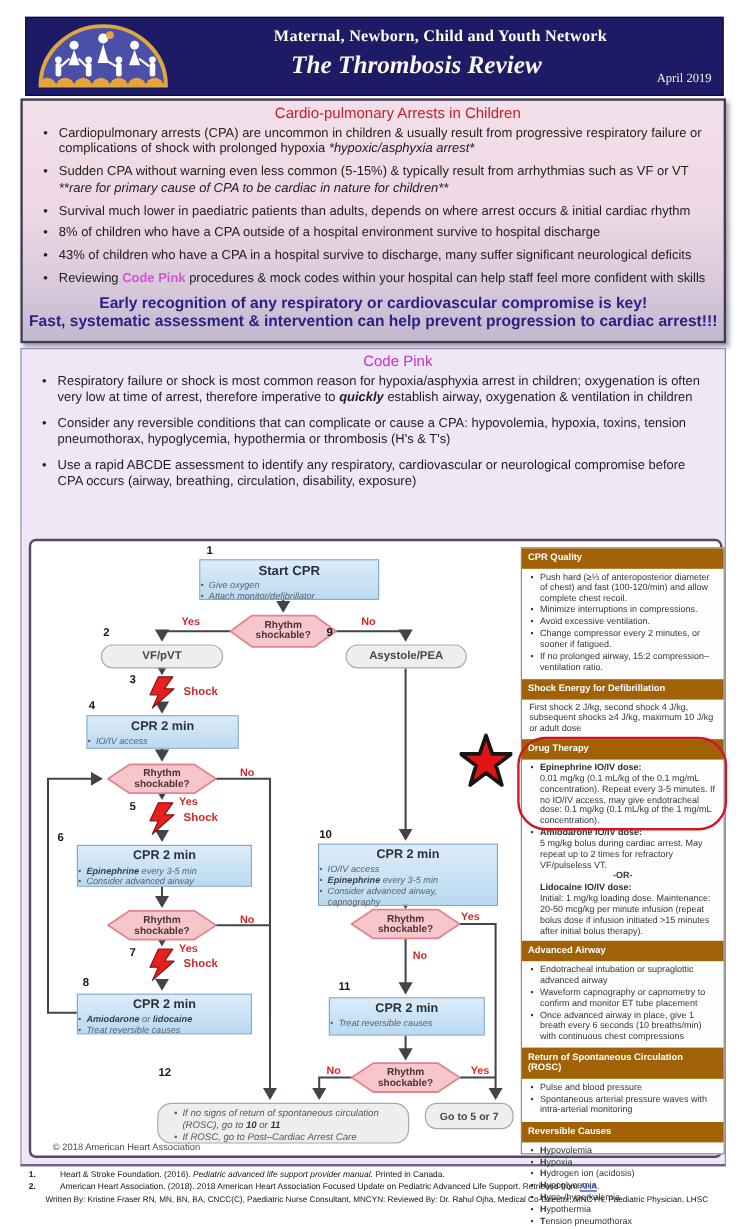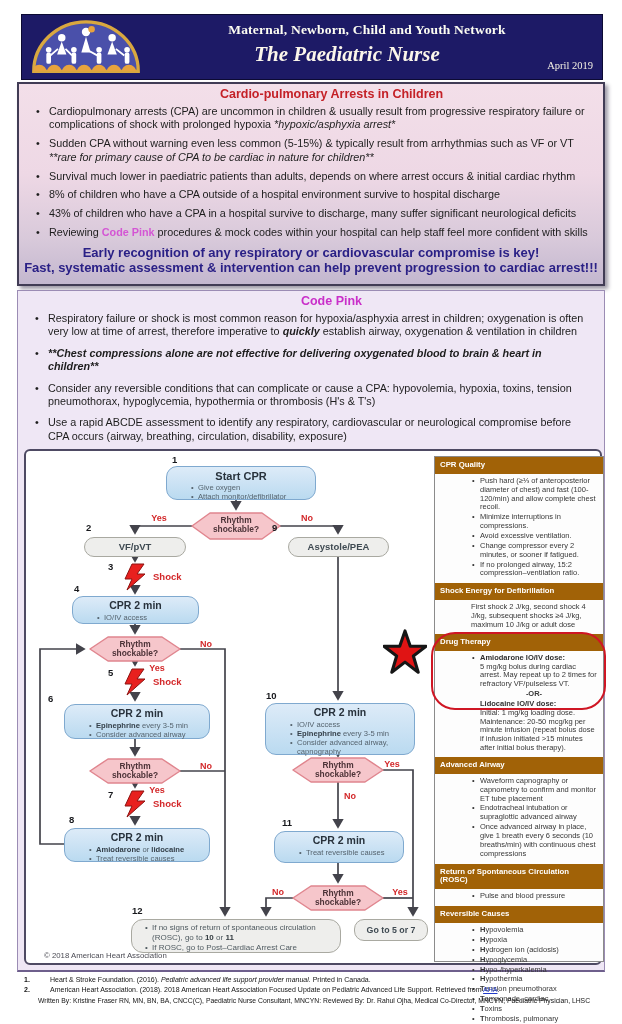--- a/index.html
+++ b/index.html
@@ -11,63 +11,63 @@
   .hdr-network{position:absolute;left:120px;right:10px;top:7px;text-align:center;color:#fdfdf2;
     font-family:"Liberation Serif",serif;font-weight:bold;font-size:13.5px;letter-spacing:.2px;}
   .hdr-title{position:absolute;left:110px;right:40px;top:27px;text-align:center;color:#fbf6ea;
     font-family:"Liberation Serif",serif;font-weight:bold;font-style:italic;font-size:21px;}
   .hdr-date{position:absolute;right:9px;bottom:8px;color:#f5f1e4;font-family:"Liberation Serif",serif;font-size:10.5px;}
 
   
   #sec-cpa{position:absolute;left:17px;top:82px;width:588px;height:204px;box-sizing:border-box;
     background:linear-gradient(180deg,#f3dfe9 0%,#eed8e5 45%,#d8c9da 78%,#c3b7cf 100%);
     border:2px solid #413c55;box-shadow:2.5px 3px 4px rgba(40,30,60,.45);}
-  .sec-title{ text-align:center;font-weight:bold;font-size:12.5px;color:#c42127;padding-top:3px;padding-left:41px;}
+  .sec-title{ text-align:center;font-weight:normal;font-size:12.5px;color:#c42127;padding-top:3px;padding-left:41px;}
   .pink-title{color:#c92fc9;}
   ul.blist{list-style:none;margin:4px 0 0 0;padding:0 14px 0 30px;font-size:10.8px;color:#1d1d1d;line-height:1.24;}
   ul.blist li{position:relative;margin:0 0 5.5px 0;}
   ul.blist li::before{content:"\2022";position:absolute;left:-13px;top:0;color:#1d1d1d;}
   .em-it{font-style:italic;}
   .em-bi{font-style:italic;font-weight:bold;}
   .codepink-inline{color:#d455d4;font-weight:bold;}
   .keyline{text-align:center;font-weight:bold;color:#2a2086;font-size:13px;line-height:1.18;}
 
   
   #sec-cp{position:absolute;left:17px;top:290px;width:588px;height:682px;box-sizing:border-box;
     background:#efe7f5;border:1px solid #9b8cb4;border-bottom:2px solid #6e5f8c;}
   #sec-cp ul.blist{padding-right:10px;}
   #sec-cp ul.blist li{margin-bottom:8px;}
 
   
   #flow-panel{position:absolute;left:6px;top:158px;width:578px;height:516px;box-sizing:border-box;
     background:#fff;border:2px solid #4e4a63;border-radius:6px;}
   .flow-svg{position:absolute;left:0;top:0;}
   .fnode{position:absolute;box-sizing:border-box;}
-  .bluebox{background:linear-gradient(#ddebf8,#badaf0);border:1.5px solid #7fa9cf;border-radius:11px;text-align:center;}
+  .bluebox{background:linear-gradient(#ddebf8,#badaf0);border:1.5px solid #7fa9cf;border-radius:0;text-align:center;}
   .graybox{background:#eeeeec;border:1.5px solid #a9a9a1;border-radius:10px;text-align:center;}
   .ft{font-weight:bold;font-size:10.5px;color:#28323c;line-height:1.1;padding-top:3px;}
-  ul.fb{list-style:none;margin:1px 16px 0 0;padding:0 2px 0 31px;text-align:left;font-size:7.6px;color:#55636e;line-height:1.22;}
+  ul.fb{list-style:none;margin:1px 16px 0 0;padding:0 2px 0 7px;text-align:left;font-size:7.6px;color:#55636e;line-height:1.22;font-style:italic;}
   ul.fb li{position:relative;}
   ul.fb li::before{content:"\2022";position:absolute;left:-7px;}
   .fb b{color:#35414b;}
   .pill{font-weight:bold;font-size:9.5px;color:#3f4a52;line-height:18px;text-align:center;}
   .hextext{position:absolute;text-align:center;font-weight:bold;font-size:8.4px;line-height:1.12;color:#4d3338;padding-top:2px;}
   .stepnum{position:absolute;font-weight:bold;font-size:9.5px;color:#17181c;}
   .yn{position:absolute;font-weight:bold;font-size:9px;color:#d3282a;transform:translateX(-50%);}
   .shocklbl{position:absolute;font-weight:bold;font-size:9.5px;color:#d3282a;}
   .copyright{position:absolute;left:18px;top:500px;font-size:7.8px;color:#4c4c55;}
   #n12box{text-align:left;}
   #n12box ul.fb{font-size:8px;color:#4f5a60;padding-left:20px;margin-top:3px;}
   #n12box .fb b{color:#343c41;}
 
   
   #sidebar{position:absolute;left:408px;top:5px;width:170px;height:506px;box-sizing:border-box;
     border:1.5px solid #8b8b8b;background:#fdfdfd;font-size:7.5px;color:#373737;line-height:1.18;}
   .sb-h{background:#a16207;color:#fff;font-weight:bold;font-size:7.8px;padding:4px 5px;line-height:1.15;}
-  .sb-b{padding:3px 6px 4px 6px;margin-left:30px;}
+  .sb-b{padding:3px 6px 4px 6px;}
   .sb-b ul{list-style:none;margin:0;padding:0;}
   .sb-b li{position:relative;padding-left:9px;margin:0 0 1px 0;}
   .sb-b li::before{content:"\2022";position:absolute;left:1px;}
   .sb-sec{position:relative;}
   .lead{font-weight:bold;display:block;color:#2e2e2e;}
   .orline{text-align:center;font-weight:bold;margin:1px 0;}
   .lido{padding-left:9px;}
   #reversible li::first-letter{font-weight:bold;}
   .red-oval{position:absolute;left:-4px;right:-3px;top:-2px;height:74px;border:2.5px solid #cf1624;
     border-radius:24px;pointer-events:none;}
@@ -117,21 +117,21 @@
           <rect x="44.5" y="37" width="5" height="12" rx="2"></rect>
         <circle cx="74" cy="34" r="3"></circle>
           <rect x="71.5" y="37" width="5" height="12" rx="2"></rect>
         <circle cx="104" cy="34" r="3"></circle>
           <rect x="101.5" y="37" width="5" height="12" rx="2"></rect>
         <path d="M22,40 L30,33 M38,33 L45,40 M63,35 L72,40 M92,33 L101,40" stroke="#fff" stroke-width="2" fill="none"></path>
         <circle cx="66" cy="12" r="3.5" fill="#e8a33d"></circle>
       </g>
     </svg>
     <div class="hdr-network">Maternal, Newborn, Child and Youth Network</div>
-    <div class="hdr-title">The Paediatric Nurse</div>
+    <div class="hdr-title">The Thrombosis Review</div>
     <div class="hdr-date">April 2019</div>
   </div>
 
   <div id="sec-cpa">
     <div class="sec-title">Cardio-pulmonary Arrests in Children</div>
     <ul class="blist">
       <li><span>Cardiopulmonary arrests (CPA) are uncommon in children &amp; usually result from progressive respiratory failure or complications of shock with prolonged hypoxia </span><span class="em-it">*hypoxic/asphyxia arrest*</span></li>
       <li><span>Sudden CPA without warning even less common (5-15%) &amp; typically result from arrhythmias such as VF or VT </span><span class="em-it">**rare for primary cause of CPA to be cardiac in nature for children**</span></li>
       <li><span>Survival much lower in paediatric patients than adults, depends on where arrest occurs &amp; initial cardiac rhythm</span></li>
       <li><span>8% of children who have a CPA outside of a hospital environment survive to hospital discharge</span></li>
@@ -139,21 +139,20 @@
       <li><span>Reviewing </span><span class="codepink-inline">Code Pink</span><span> procedures &amp; mock codes within your hospital can help staff feel more confident with skills</span></li>
     </ul>
     <div class="keyline">Early recognition of any respiratory or cardiovascular compromise is key!</div>
     <div class="keyline">Fast, systematic assessment &amp; intervention can help prevent progression to cardiac arrest!!!</div>
   </div>
 
   <div id="sec-cp">
     <div class="sec-title pink-title">Code Pink</div>
     <ul class="blist">
       <li><span>Respiratory failure or shock is most common reason for hypoxia/asphyxia arrest in children; oxygenation is often very low at time of arrest, therefore imperative to </span><span class="em-bi">quickly</span><span> establish airway, oxygenation &amp; ventilation in children</span></li>
-      <li><span class="em-bi">**Chest compressions alone are not effective for delivering oxygenated blood to brain &amp; heart in children**</span></li>
       <li><span>Consider any reversible conditions that can complicate or cause a CPA: hypovolemia, hypoxia, toxins, tension pneumothorax, hypoglycemia, hypothermia or thrombosis (H's &amp; T's)</span></li>
       <li><span>Use a rapid ABCDE assessment to identify any respiratory, cardiovascular or neurological compromise before CPA occurs (airway, breathing, circulation, disability, exposure)</span></li>
     </ul>
 
     <div id="flow-panel">
 
       <svg class="flow-svg" width="574" height="512" viewBox="0 0 574 512">
         <defs>
           <marker id="arr" markerWidth="7" markerHeight="7" refX="5" refY="3.5" orient="auto">
             <path d="M0,0 L6,3.5 L0,7 Z" fill="#43434b"></path>
@@ -202,21 +201,21 @@
       <span class="stepnum" style="left:60px;top:71px">2</span>
       <span class="stepnum" style="left:82px;top:110px">3</span>
       <span class="stepnum" style="left:48px;top:132px">4</span>
       <span class="stepnum" style="left:82px;top:216px">5</span>
       <span class="stepnum" style="left:22px;top:242px">6</span>
       <span class="stepnum" style="left:82px;top:338px">7</span>
       <span class="stepnum" style="left:43px;top:363px">8</span>
       <span class="stepnum" style="left:246px;top:71px">9</span>
       <span class="stepnum" style="left:240px;top:239px">10</span>
       <span class="stepnum" style="left:256px;top:366px">11</span>
-      <span class="stepnum" style="left:106px;top:454px">12</span>
+      <span class="stepnum" style="left:106px;top:438px">12</span>
 
       <span class="yn" style="left:133px;top:62px">Yes</span>
       <span class="yn" style="left:281px;top:62px">No</span>
       <span class="yn" style="left:180px;top:188px">No</span>
       <span class="yn" style="left:131px;top:212px">Yes</span>
       <span class="yn" style="left:180px;top:310px">No</span>
       <span class="yn" style="left:131px;top:334px">Yes</span>
       <span class="yn" style="left:366px;top:308px">Yes</span>
       <span class="yn" style="left:324px;top:340px">No</span>
       <span class="yn" style="left:252px;top:436px">No</span>
@@ -329,47 +328,49 @@
 
         <div class="sb-sec">
           <div class="sb-h">Shock Energy for Defibrillation</div>
           <div class="sb-b">First shock 2 J/kg, second shock 4 J/kg, subsequent shocks ≥4 J/kg, maximum 10 J/kg or adult dose</div>
         </div>
 
         <div class="sb-sec">
           <div class="sb-h">Drug Therapy</div>
           <div class="sb-b">
             <ul>
+              <li><span class="lead">Epinephrine IO/IV dose:</span><span>0.01 mg/kg (0.1 mL/kg of the 0.1 mg/mL concentration). Repeat every 3-5 minutes. If no IO/IV access, may give endotracheal dose: 0.1 mg/kg (0.1 mL/kg of the 1 mg/mL concentration).</span></li>
               <li><span class="lead">Amiodarone IO/IV dose:</span><span>5 mg/kg bolus during cardiac arrest. May repeat up to 2 times for refractory VF/pulseless VT.</span></li>
             </ul>
             <div class="orline">-OR-</div>
             <div class="lido"><span class="lead">Lidocaine IO/IV dose:</span><span>Initial: 1 mg/kg loading dose. Maintenance: 20-50 mcg/kg per minute infusion (repeat bolus dose if infusion initiated &gt;15 minutes after initial bolus therapy).</span></div>
           </div>
           <div class="red-oval"></div>
           <svg id="star" viewBox="0 0 100 100">
             <polygon points="50,2 62,37 98,37 69,59 80,96 50,73 20,96 31,59 2,37 38,37" fill="#e01414" stroke="#161616" stroke-width="7" stroke-linejoin="round"></polygon>
           </svg>
         </div>
 
         <div class="sb-sec">
           <div class="sb-h">Advanced Airway</div>
           <div class="sb-b">
               <ul>
+            <li><span>Endotracheal intubation or supraglottic advanced airway</span></li>
             <li><span>Waveform capnography or capnometry to confirm and monitor ET tube placement</span></li>
-            <li><span>Endotracheal intubation or supraglottic advanced airway</span></li>
             <li><span>Once advanced airway in place, give 1 breath every 6 seconds (10 breaths/min) with continuous chest compressions</span></li>
           </ul>
             </div>
         </div>
 
         <div class="sb-sec">
           <div class="sb-h">Return of Spontaneous Circulation (ROSC)</div>
           <div class="sb-b">
               <ul>
             <li><span>Pulse and blood pressure</span></li>
+            <li><span>Spontaneous arterial pressure waves with intra-arterial monitoring</span></li>
           </ul>
             </div>
         </div>
 
         <div class="sb-sec">
           <div class="sb-h">Reversible Causes</div>
           <div class="sb-b">
               <ul id="reversible">
             <li>Hypovolemia</li>
             <li>Hypoxia</li>

